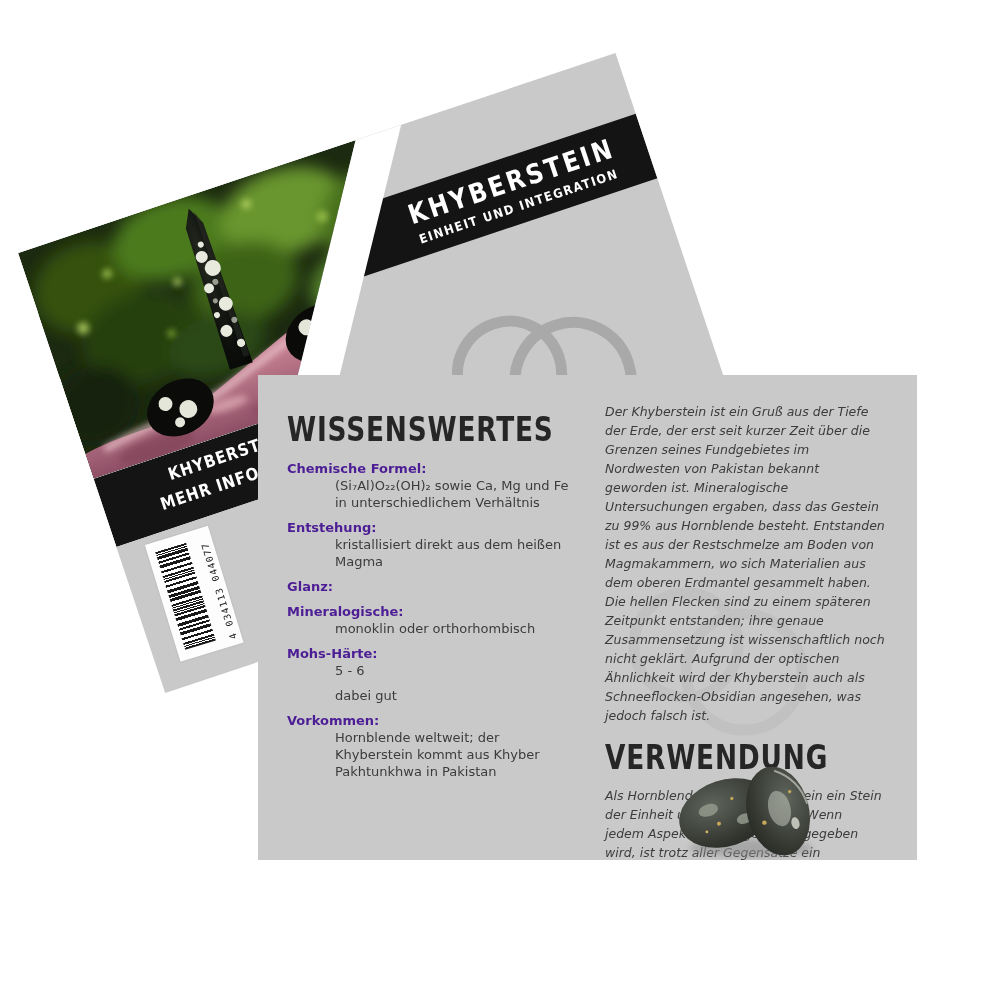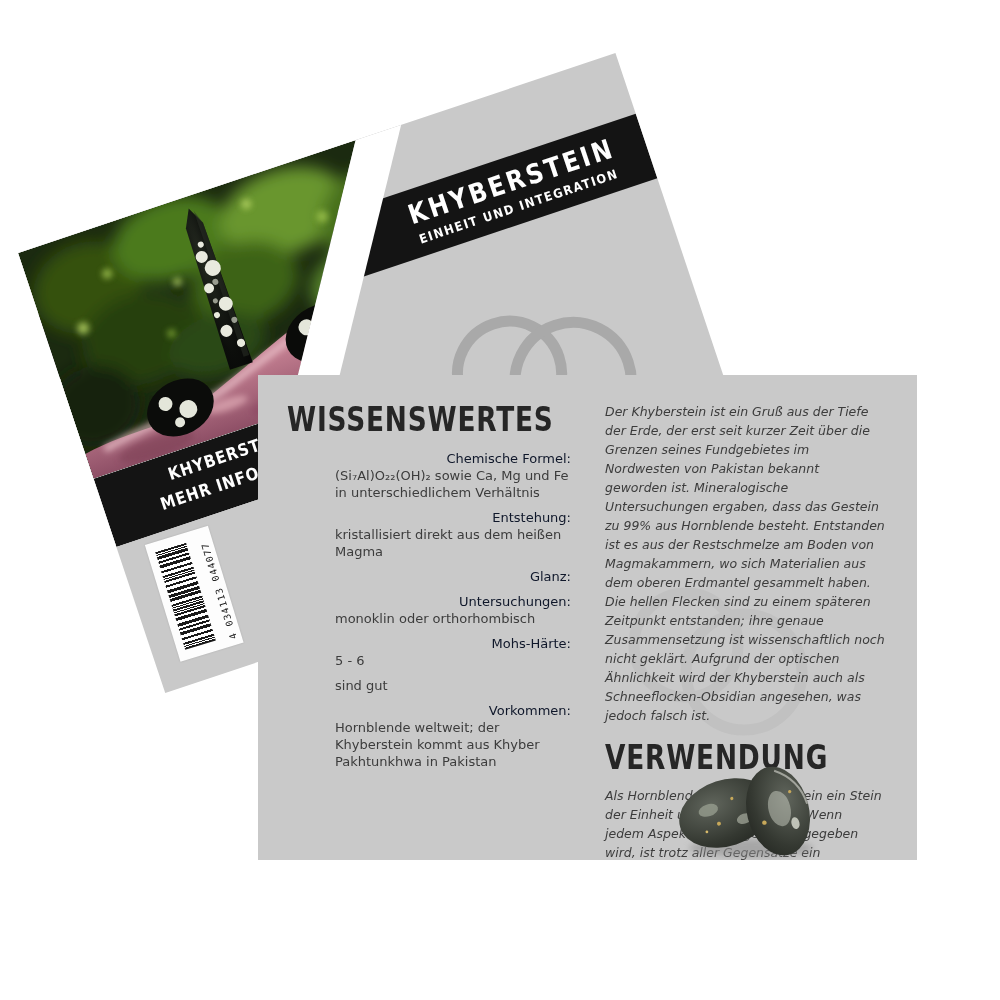--- a/index.html
+++ b/index.html
@@ -35,28 +35,28 @@
           repeating-linear-gradient(to bottom,rgba(0,0,0,0) 0 3px,#191919 3px 4px,rgba(0,0,0,0) 4px 11px);}
   .barcode-digits{position:absolute;right:3px;top:6px;height:110px;
                   writing-mode:vertical-rl;transform:rotate(180deg);
                   font-family:"DejaVu Sans Mono",monospace;font-size:9.5px;color:#222;
                   letter-spacing:1px;white-space:nowrap;}
 
   
   .front-card{position:absolute;left:258px;top:375px;width:659px;height:485px;
               background:#c9c9c9;overflow:hidden;}
   .rings-front{position:absolute;left:340px;top:180px;}
-  .col-left{position:absolute;left:29px;top:28px;width:284px;}
+  .col-left{position:absolute;left:29px;top:38px;width:284px;}
   .col-right{position:absolute;left:347px;top:27px;width:280px;}
   .h-cond{font-size:33px;font-weight:bold;color:#262626;letter-spacing:1px;line-height:1;
           margin:0 0 14px 0;transform:scaleX(.8);transform-origin:left top;white-space:nowrap;}
   .h2-cond{font-size:33px;font-weight:bold;color:#262626;letter-spacing:1px;line-height:1;
            margin:16px 0 12px 0;transform:scaleX(.8);transform-origin:left top;white-space:nowrap;}
   .fact{margin-bottom:8px;}
-  .fact-label{font-size:13px;font-weight:normal;color:#0f172a;line-height:17px;text-align:right;}
+  .fact-label{font-size:13px;font-weight:bold;color:#4c1d95;line-height:17px;}
   .fact-value{font-size:13px;color:#3c3c3c;line-height:17px;margin-left:48px;}
   .para{font-size:12.5px;line-height:19px;color:#3c3c3c;margin:0;hyphens:auto;font-style:italic;}
   .stones-img{position:absolute;left:398px;top:388px;}
 </style>
 </head>
 <body>
 
 <div class="stage">
 
   <div class="back-card">
@@ -189,29 +189,29 @@
         <div class="fact-value">(Si₇Al)O₂₂(OH)₂ sowie Ca, Mg und Fe in unterschiedlichem Verhältnis</div>
       </div>
       <div class="fact">
         <div class="fact-label">Entstehung:</div>
         <div class="fact-value">kristallisiert direkt aus dem heißen Magma</div>
       </div>
       <div class="fact">
         <div class="fact-label">Glanz:</div>
       </div>
       <div class="fact">
-        <div class="fact-label">Untersuchungen:</div>
+        <div class="fact-label">Mineralogische:</div>
         <div class="fact-value">monoklin oder orthorhombisch</div>
       </div>
       <div class="fact">
         <div class="fact-label">Mohs-Härte:</div>
         <div class="fact-value">5 - 6</div>
       </div>
       <div class="fact">
-        <div class="fact-value">sind gut</div>
+        <div class="fact-value">dabei gut</div>
       </div>
       <div class="fact">
         <div class="fact-label">Vorkommen:</div>
         <div class="fact-value">Hornblende weltweit; der Khyberstein kommt aus Khyber Pakhtunkhwa in Pakistan</div>
       </div>
     </div>
 
     <div class="col-right">
       <p class="para">Der Khyberstein ist ein Gruß aus der Tiefe der Erde, der erst seit kurzer Zeit über die Grenzen seines Fundgebietes im Nordwesten von Pakistan bekannt geworden ist. Mineralogische Untersuchungen ergaben, dass das Gestein zu 99% aus Hornblende besteht. Entstanden ist es aus der Restschmelze am Boden von Magmakammern, wo sich Materialien aus dem oberen Erdmantel gesammelt haben. Die hellen Flecken sind zu einem späteren Zeitpunkt entstanden; ihre genaue Zusammensetzung ist wissenschaftlich noch nicht geklärt. Aufgrund der optischen Ähnlichkeit wird der Khyberstein auch als Schneeflocken-Obsidian angesehen, was jedoch falsch ist.</p>
       <div class="h2-cond">VERWENDUNG</div>

